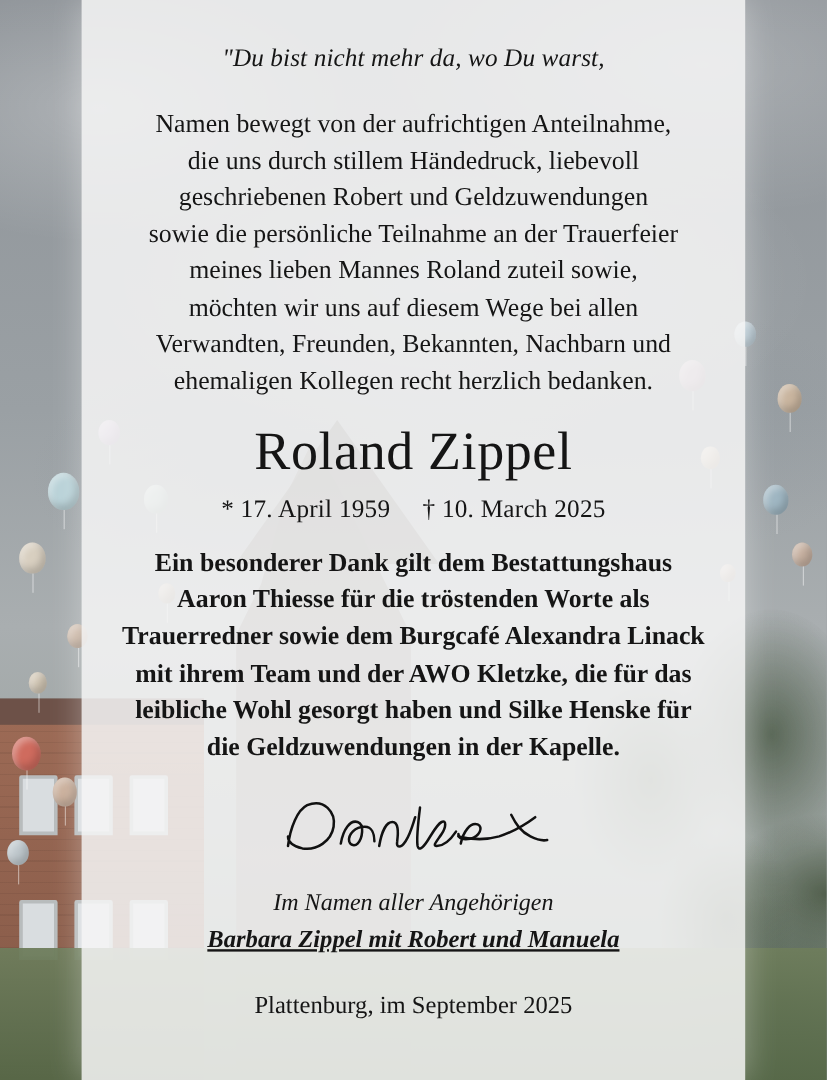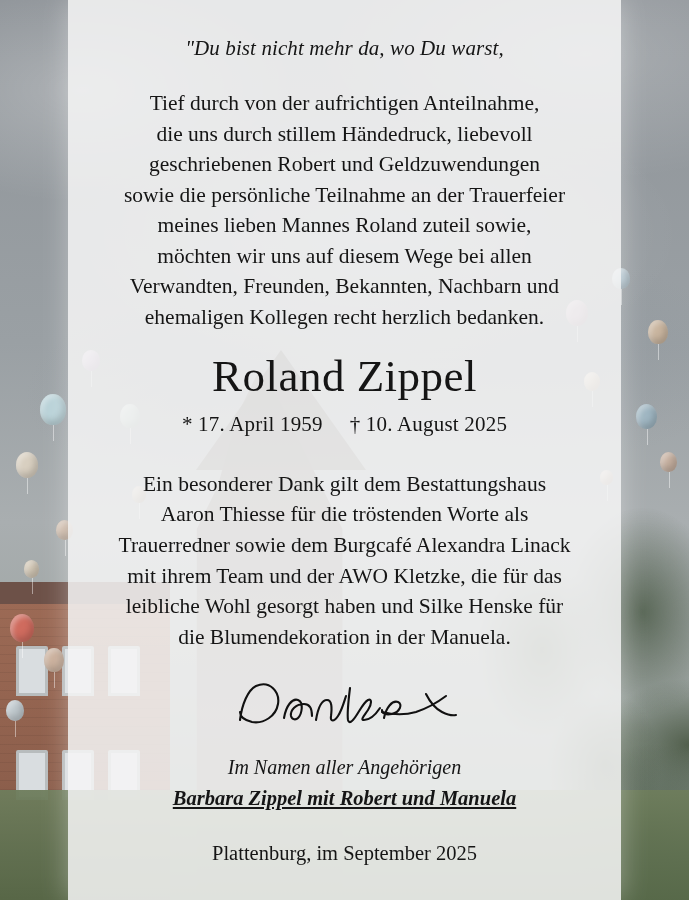--- a/index.html
+++ b/index.html
@@ -177,23 +177,24 @@
   }
 
   .dates {
     margin-top: 10px;
     font-size: 21px;
     letter-spacing: .2px;
   }
   .dates .sep { display: inline-block; width: 16px; }
 
   .thanks-bottom {
-    margin-top: 32px;
+    margin-top: 17px;
     font-size: 21.5px;
     line-height: 1.42;
+    font-weight: bold;
   }
   .thanks-bottom div { white-space: nowrap; }
 
   .danke {
     margin-top: 22px;
     height: 62px;
     display: flex;
     align-items: center;
     justify-content: center;
   }
@@ -263,45 +264,45 @@
   </div>
 
   <div class="card">
     <div class="card-inner">
 
       <div class="quote">
         <div>"Du bist nicht mehr da, wo Du warst,</div>
       </div>
 
       <div class="thanks-top">
-        <div>Tief durch von der aufrichtigen Anteilnahme,</div>
+        <div>Namen bewegt von der aufrichtigen Anteilnahme,</div>
         <div>die uns durch stillem Händedruck, liebevoll</div>
         <div>geschriebenen Robert und Geldzuwendungen</div>
         <div>sowie die persönliche Teilnahme an der Trauerfeier</div>
         <div>meines lieben Mannes Roland zuteil sowie,</div>
         <div>möchten wir uns auf diesem Wege bei allen</div>
         <div>Verwandten, Freunden, Bekannten, Nachbarn und</div>
         <div>ehemaligen Kollegen recht herzlich bedanken.</div>
       </div>
 
       <div class="name">Roland Zippel</div>
 
       <div class="dates">
         <span>* 17. April 1959</span>
         <span class="sep"></span>
-        <span>† 10. August 2025</span>
+        <span>† 10. March 2025</span>
       </div>
 
       <div class="thanks-bottom">
         <div>Ein besonderer Dank gilt dem Bestattungshaus</div>
         <div>Aaron Thiesse für die tröstenden Worte als</div>
         <div>Trauerredner sowie dem Burgcafé Alexandra Linack</div>
         <div>mit ihrem Team und der AWO Kletzke, die für das</div>
         <div>leibliche Wohl gesorgt haben und Silke Henske für</div>
-        <div>die Blumendekoration in der Manuela.</div>
+        <div>die Geldzuwendungen in der Kapelle.</div>
       </div>
 
       <div class="danke">
         <svg width="230" height="62" viewBox="0 0 230 62" aria-hidden="true">
           <g fill="none" stroke="#111" stroke-width="2.1" stroke-linecap="round" stroke-linejoin="round">
             <path d="M10 46 C12 30, 18 16, 26 12 C40 6, 50 18, 48 30 C46 42, 34 50, 22 48 C14 46, 10 42, 10 38"></path>
             <path d="M54 44 C56 32, 62 24, 68 26 C74 28, 72 40, 68 44 C66 46, 62 46, 61 42 C60 36, 66 30, 74 30 C80 30, 82 36, 82 42"></path>
             <path d="M86 46 C88 34, 92 26, 97 26 C102 26, 102 34, 101 42 C100 48, 104 48, 108 42 C112 36, 114 28, 116 22"></path>
             <path d="M120 14 C118 30, 117 40, 118 46 C119 50, 122 48, 126 42 C130 36, 134 28, 138 26 C142 24, 142 30, 138 36 C134 42, 130 46, 134 46 C140 46, 146 40, 150 34"></path>
             <path d="M154 44 C156 34, 162 26, 168 28 C173 30, 170 38, 162 40 C156 41, 152 40, 152 36"></path>

